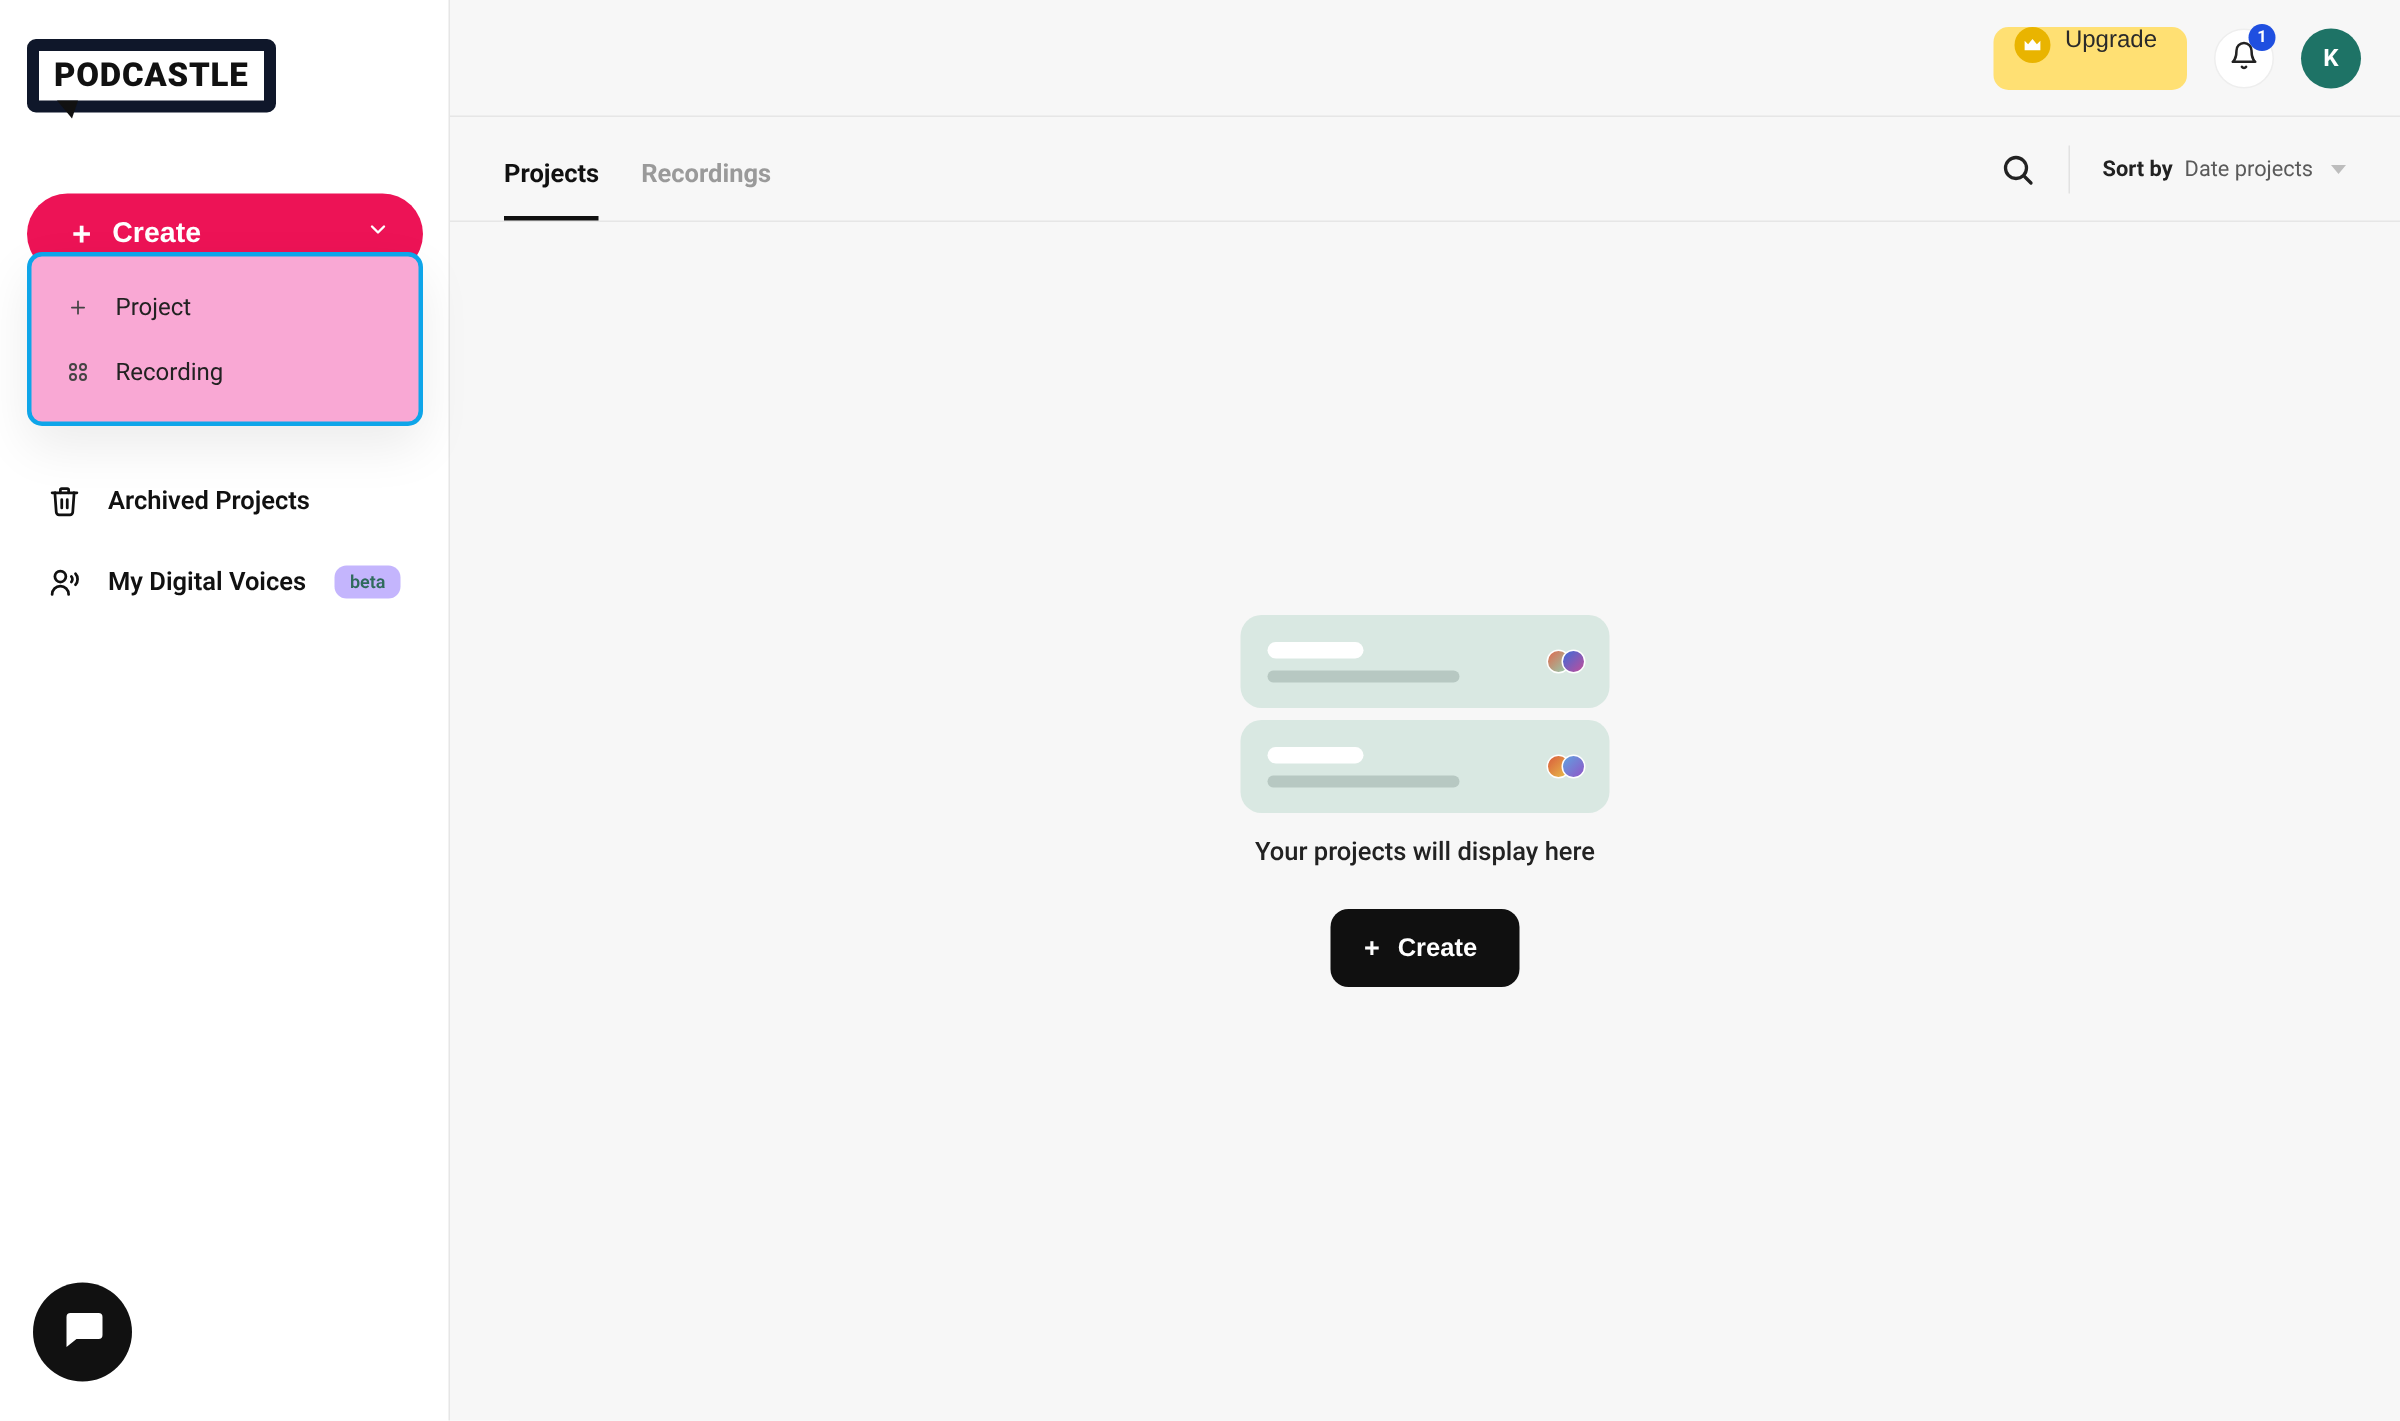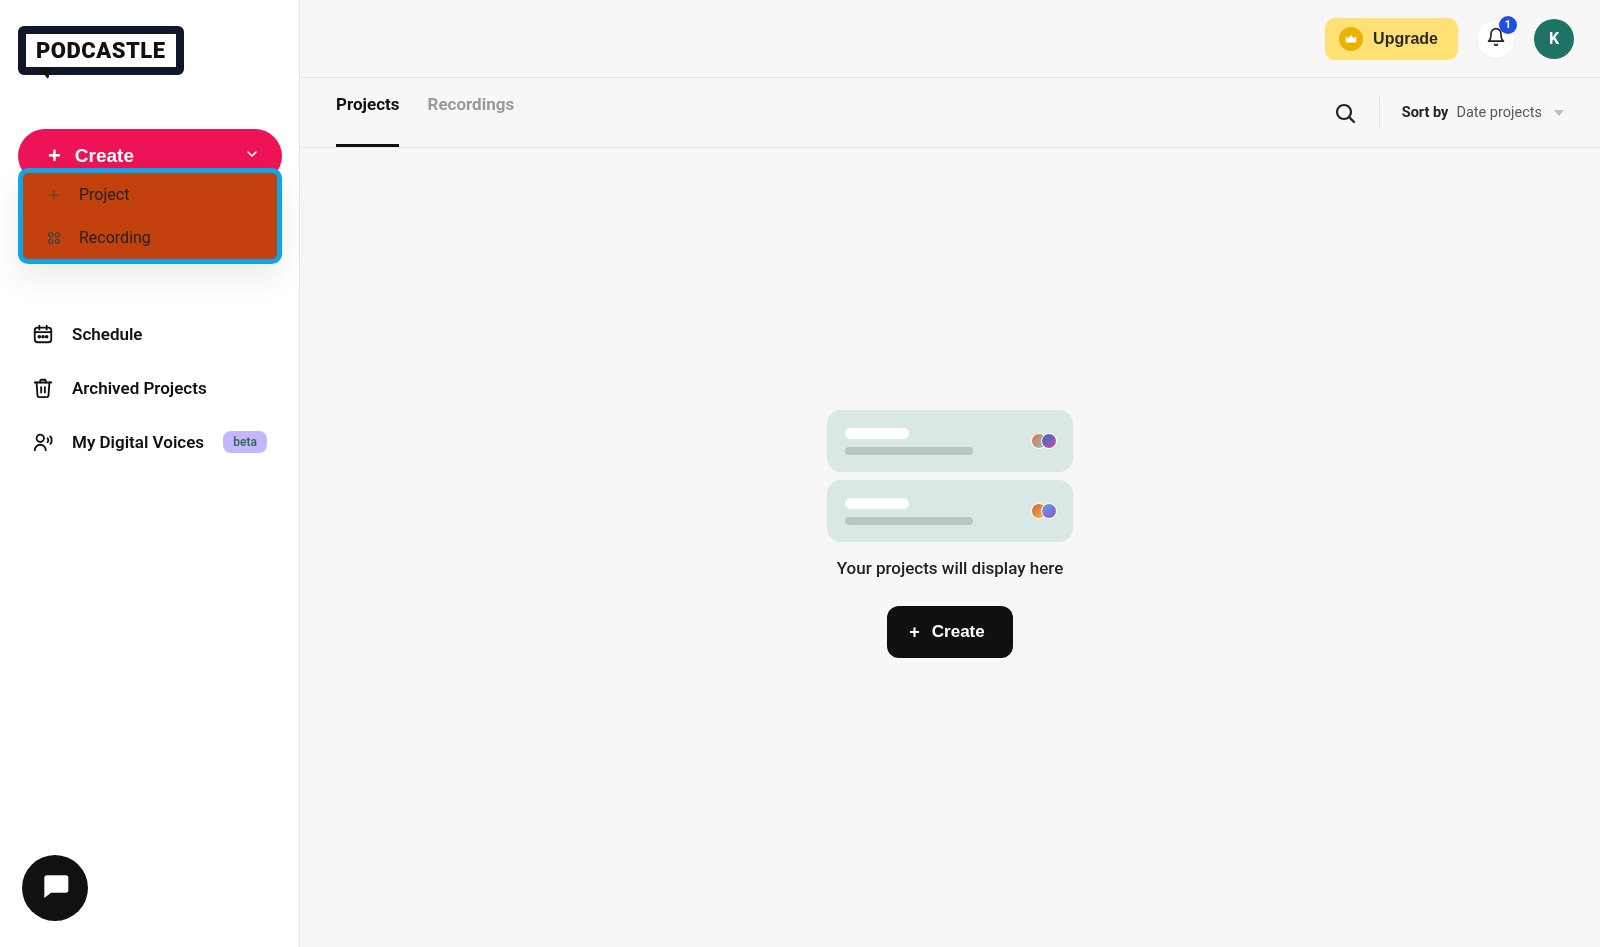--- a/index.html
+++ b/index.html
@@ -70,25 +70,25 @@
   .create-btn .chev {
     margin-left: auto;
   }
 
   
   .create-menu {
     position: absolute;
     left: 18px;
     top: 168px;
     width: 264px;
-    background: #c2410c;
-    border: 5px solid #0ea5e9;
+    background: #f9a8d4;
+    border: 3px solid #0ea5e9;
     border-radius: 10px;
     box-shadow: 0 14px 34px rgba(0,0,0,0.08);
-    padding: 0 0;
+    padding: 12px 0;
     z-index: 30;
   }
   .create-menu-item {
     display: flex;
     align-items: center;
     gap: 16px;
     padding: 12px 22px;
     font-size: 16px;
     color: #222;
     cursor: pointer;
@@ -155,23 +155,22 @@
     gap: 18px;
   }
   .upgrade-btn {
     background: #ffe073;
     color: #2a2a2a;
     border: none;
     height: 42px;
     border-radius: 10px;
     padding: 0 20px 0 14px;
     font-size: 16px;
-    font-weight: 700;
+    font-weight: 400;
     display: inline-flex;
-    align-items: center;
     gap: 10px;
     cursor: pointer;
   }
   .crown {
     width: 24px; height: 24px; border-radius: 50%;
     background: #e9b400;
     display: inline-flex; align-items: center; justify-content: center;
   }
   .bell-wrap {
     position: relative;
@@ -209,21 +208,21 @@
     border-bottom: 1px solid #e6e6e6;
     display: flex;
     align-items: center;
     padding: 0 36px;
   }
   .tabs { display: flex; gap: 28px; height: 100%; align-items: flex-end; }
   .tab {
     font-size: 17px;
     font-weight: 700;
     color: #9a9a9a;
-    padding-bottom: 30px;
+    padding-bottom: 18px;
     border-bottom: 3px solid transparent;
     cursor: pointer;
   }
   .tab.active { color: #111; border-bottom-color: #111; }
   .spacer { flex: 1; }
   .search-ic { width: 24px; height: 24px; display: inline-flex; cursor: pointer; color: #222; margin-right: 0; }
   .vline { width: 1px; height: 32px; background: #e2e2e2; margin: 0 22px; }
   .sort {
     display: flex; align-items: center; gap: 8px;
     font-size: 14.5px;
@@ -327,34 +326,20 @@
             <circle cx="7" cy="17" r="3"></circle>
             <circle cx="17" cy="17" r="3"></circle>
           </svg>
       </span>
       <span>Recording</span>
     </div>
   </div>
 
   
   <nav class="nav">
-    <div class="nav-item">
-      <span class="nav-icon">
-        <svg width="22" height="22" viewBox="0 0 24 24" fill="none" stroke="#111" stroke-width="2" stroke-linecap="round" stroke-linejoin="round">
-            <rect x="3" y="5" width="18" height="16" rx="3"></rect>
-            <line x1="3" y1="10" x2="21" y2="10"></line>
-            <line x1="8" y1="3" x2="8" y2="7"></line>
-            <line x1="16" y1="3" x2="16" y2="7"></line>
-            <circle cx="8" cy="15" r="1" fill="#111"></circle>
-            <circle cx="12" cy="15" r="1" fill="#111"></circle>
-            <circle cx="16" cy="15" r="1" fill="#111"></circle>
-          </svg>
-      </span>
-      <span>Schedule</span>
-    </div>
 
     <div class="nav-item">
       <span class="nav-icon">
         <svg width="22" height="22" viewBox="0 0 24 24" fill="none" stroke="#111" stroke-width="2" stroke-linecap="round" stroke-linejoin="round">
             <polyline points="3 6 5 6 21 6"></polyline>
             <path d="M19 6l-1 14a2 2 0 0 1-2 2H8a2 2 0 0 1-2-2L5 6"></path>
             <path d="M10 11v6"></path>
             <path d="M14 11v6"></path>
             <path d="M9 6V4a1 1 0 0 1 1-1h4a1 1 0 0 1 1 1v2"></path>
           </svg>

